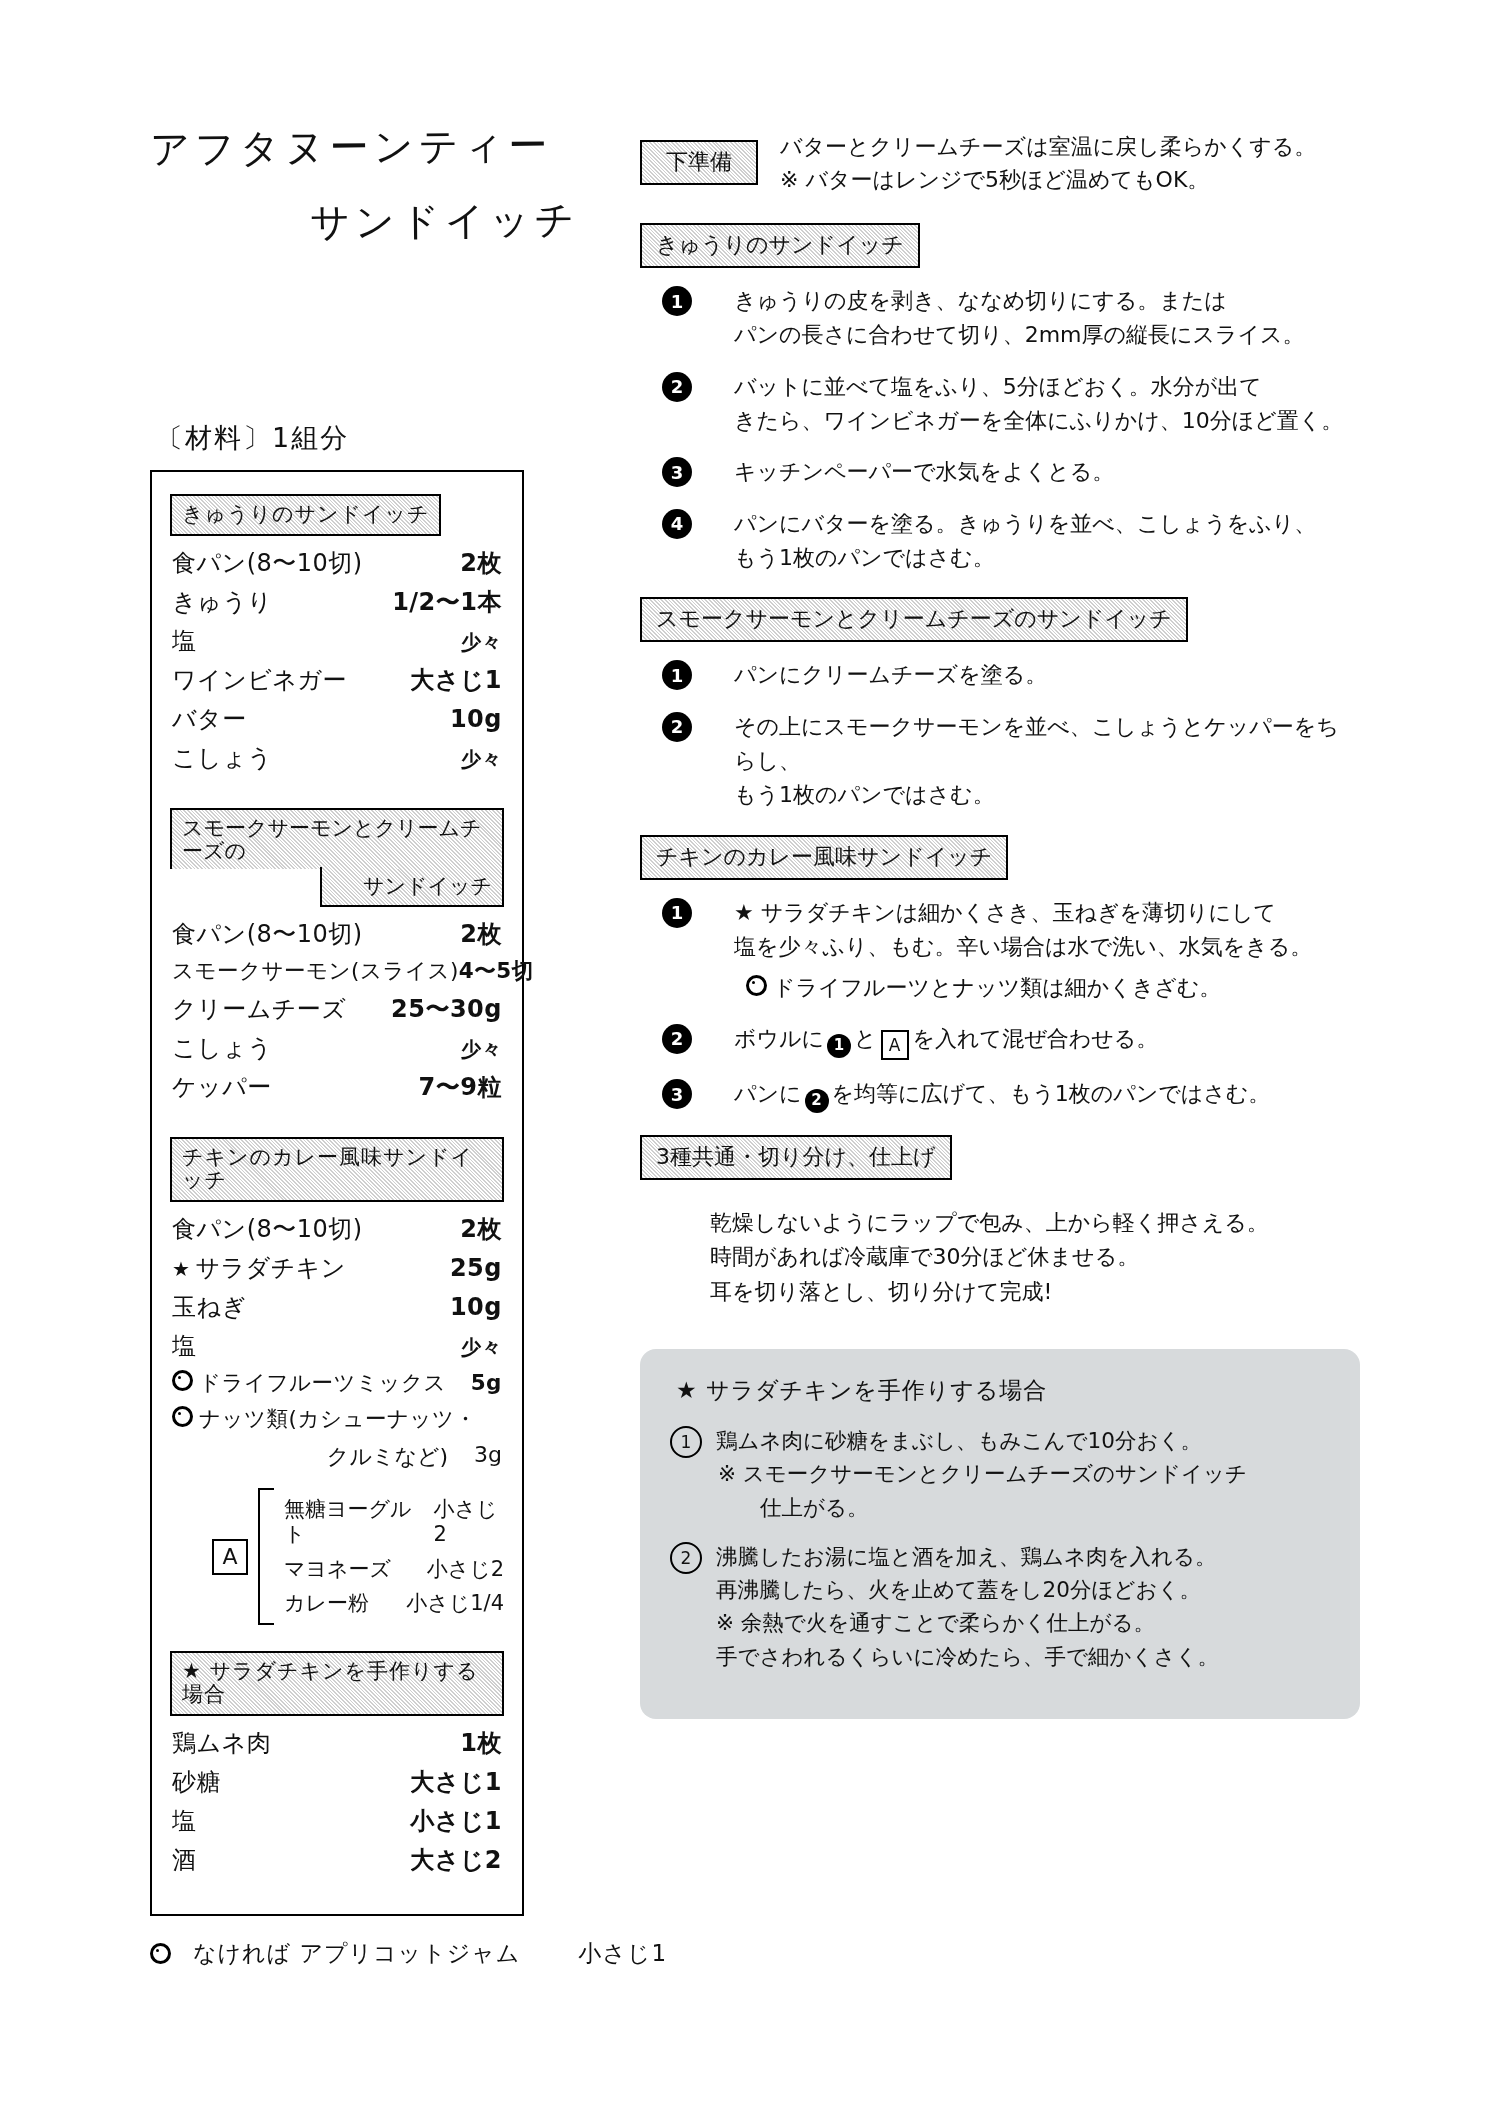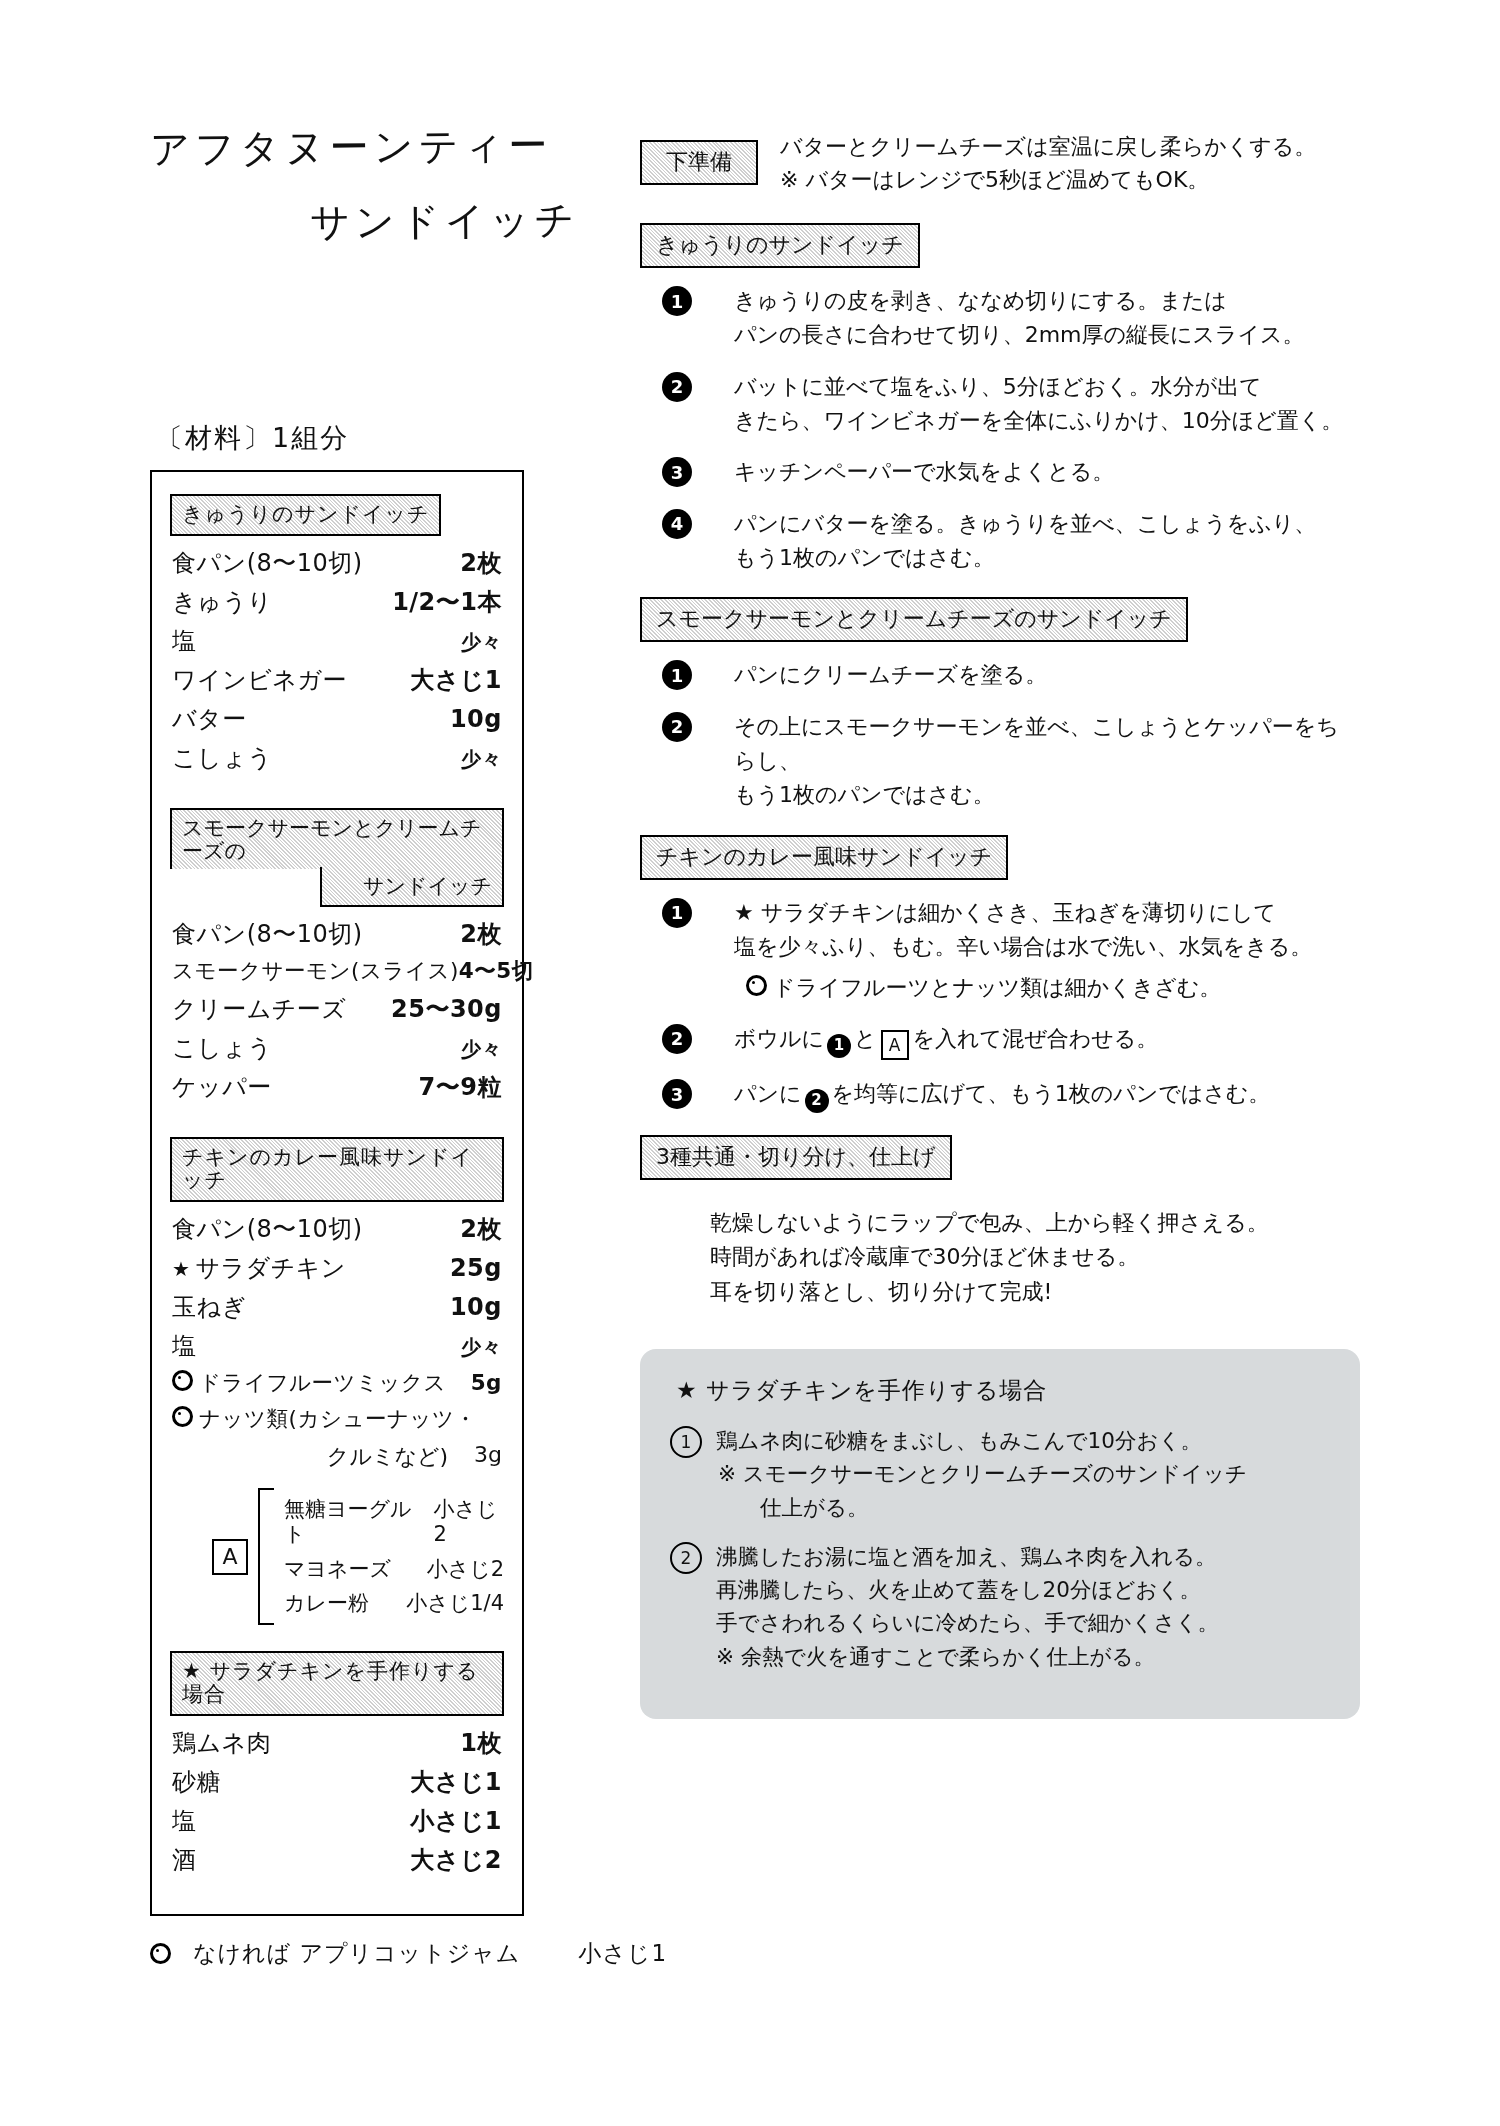--- a/index.html
+++ b/index.html
@@ -608,21 +608,21 @@
           <div class="sub">※ スモークサーモンとクリームチーズのサンドイッチ</div>
           <div class="sub2">仕上がる。</div>
         </div>
       </div>
 
       <div class="gp-step">
         <div class="gp-num">2</div>
         <div class="gp-body">
           <div>沸騰したお湯に塩と酒を加え、鶏ムネ肉を入れる。</div>
           <div>再沸騰したら、火を止めて蓋をし20分ほどおく。</div>
+          <div>※ 余熱で火を通すことで柔らかく仕上がる。</div>
           <div>手でさわれるくらいに冷めたら、手で細かくさく。</div>
-          <div>※ 余熱で火を通すことで柔らかく仕上がる。</div>
         </div>
       </div>
     </div>
 
   </div>
 
 </div>
 
 </body></html>

